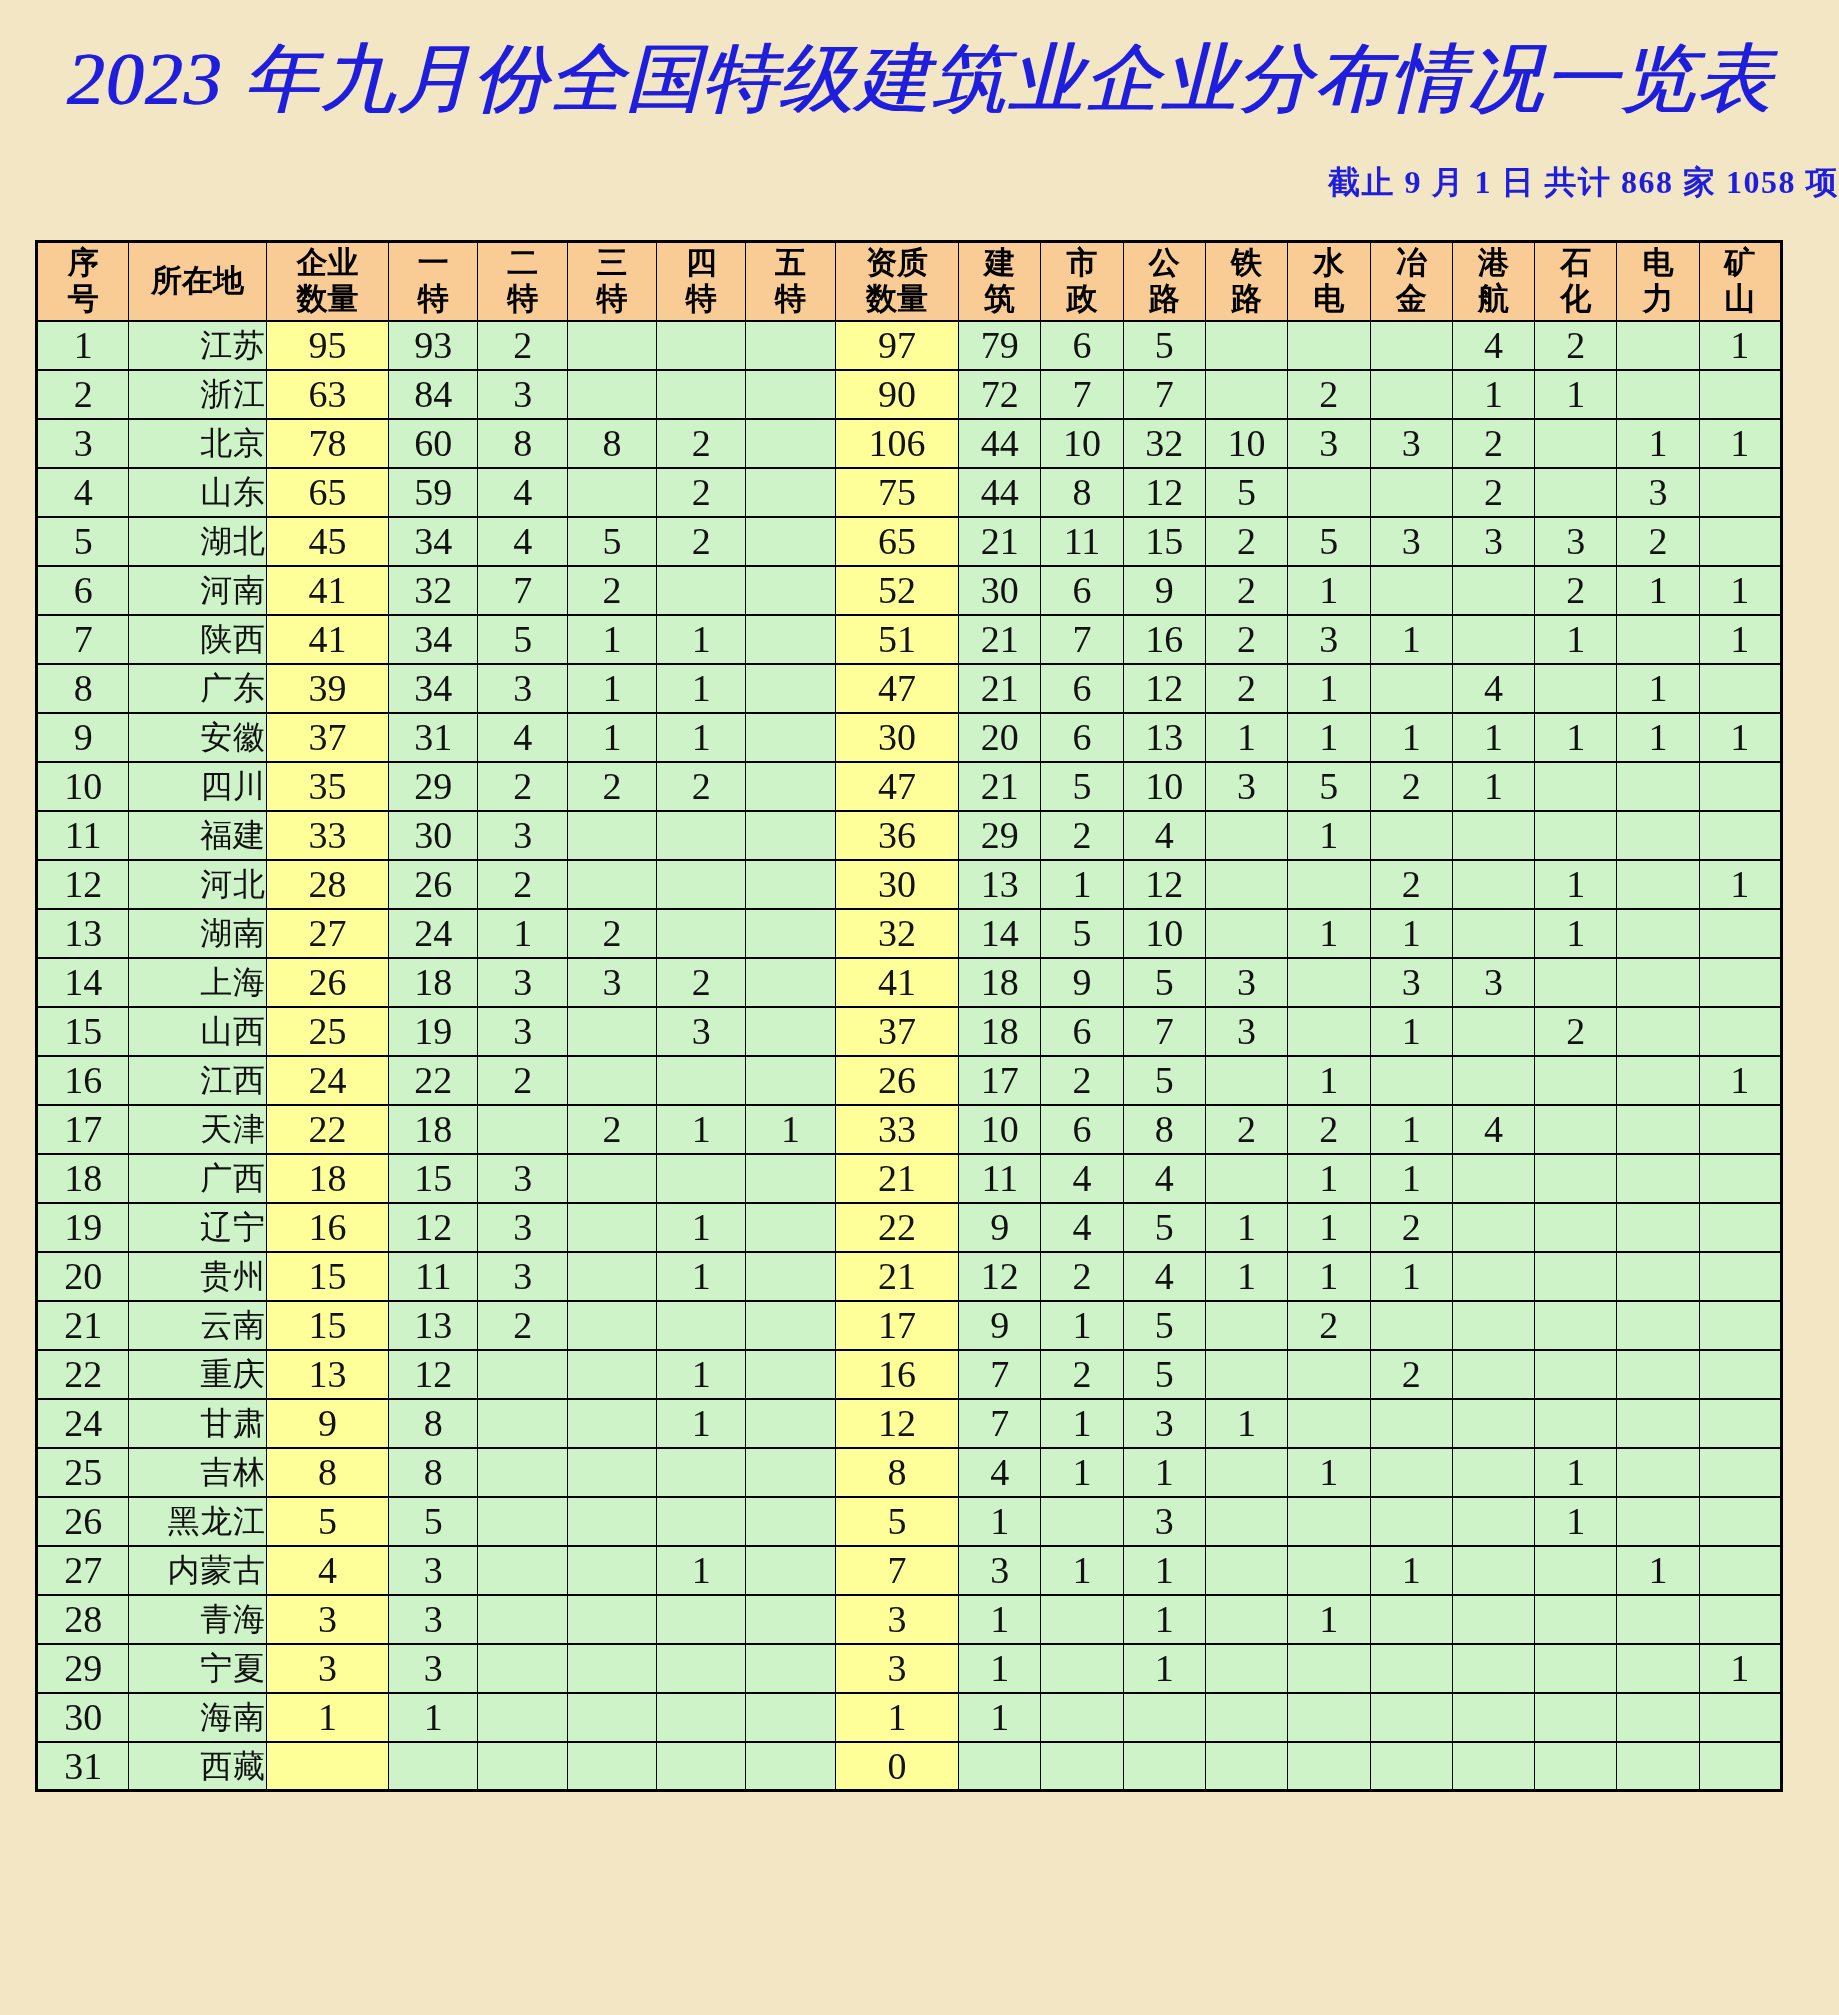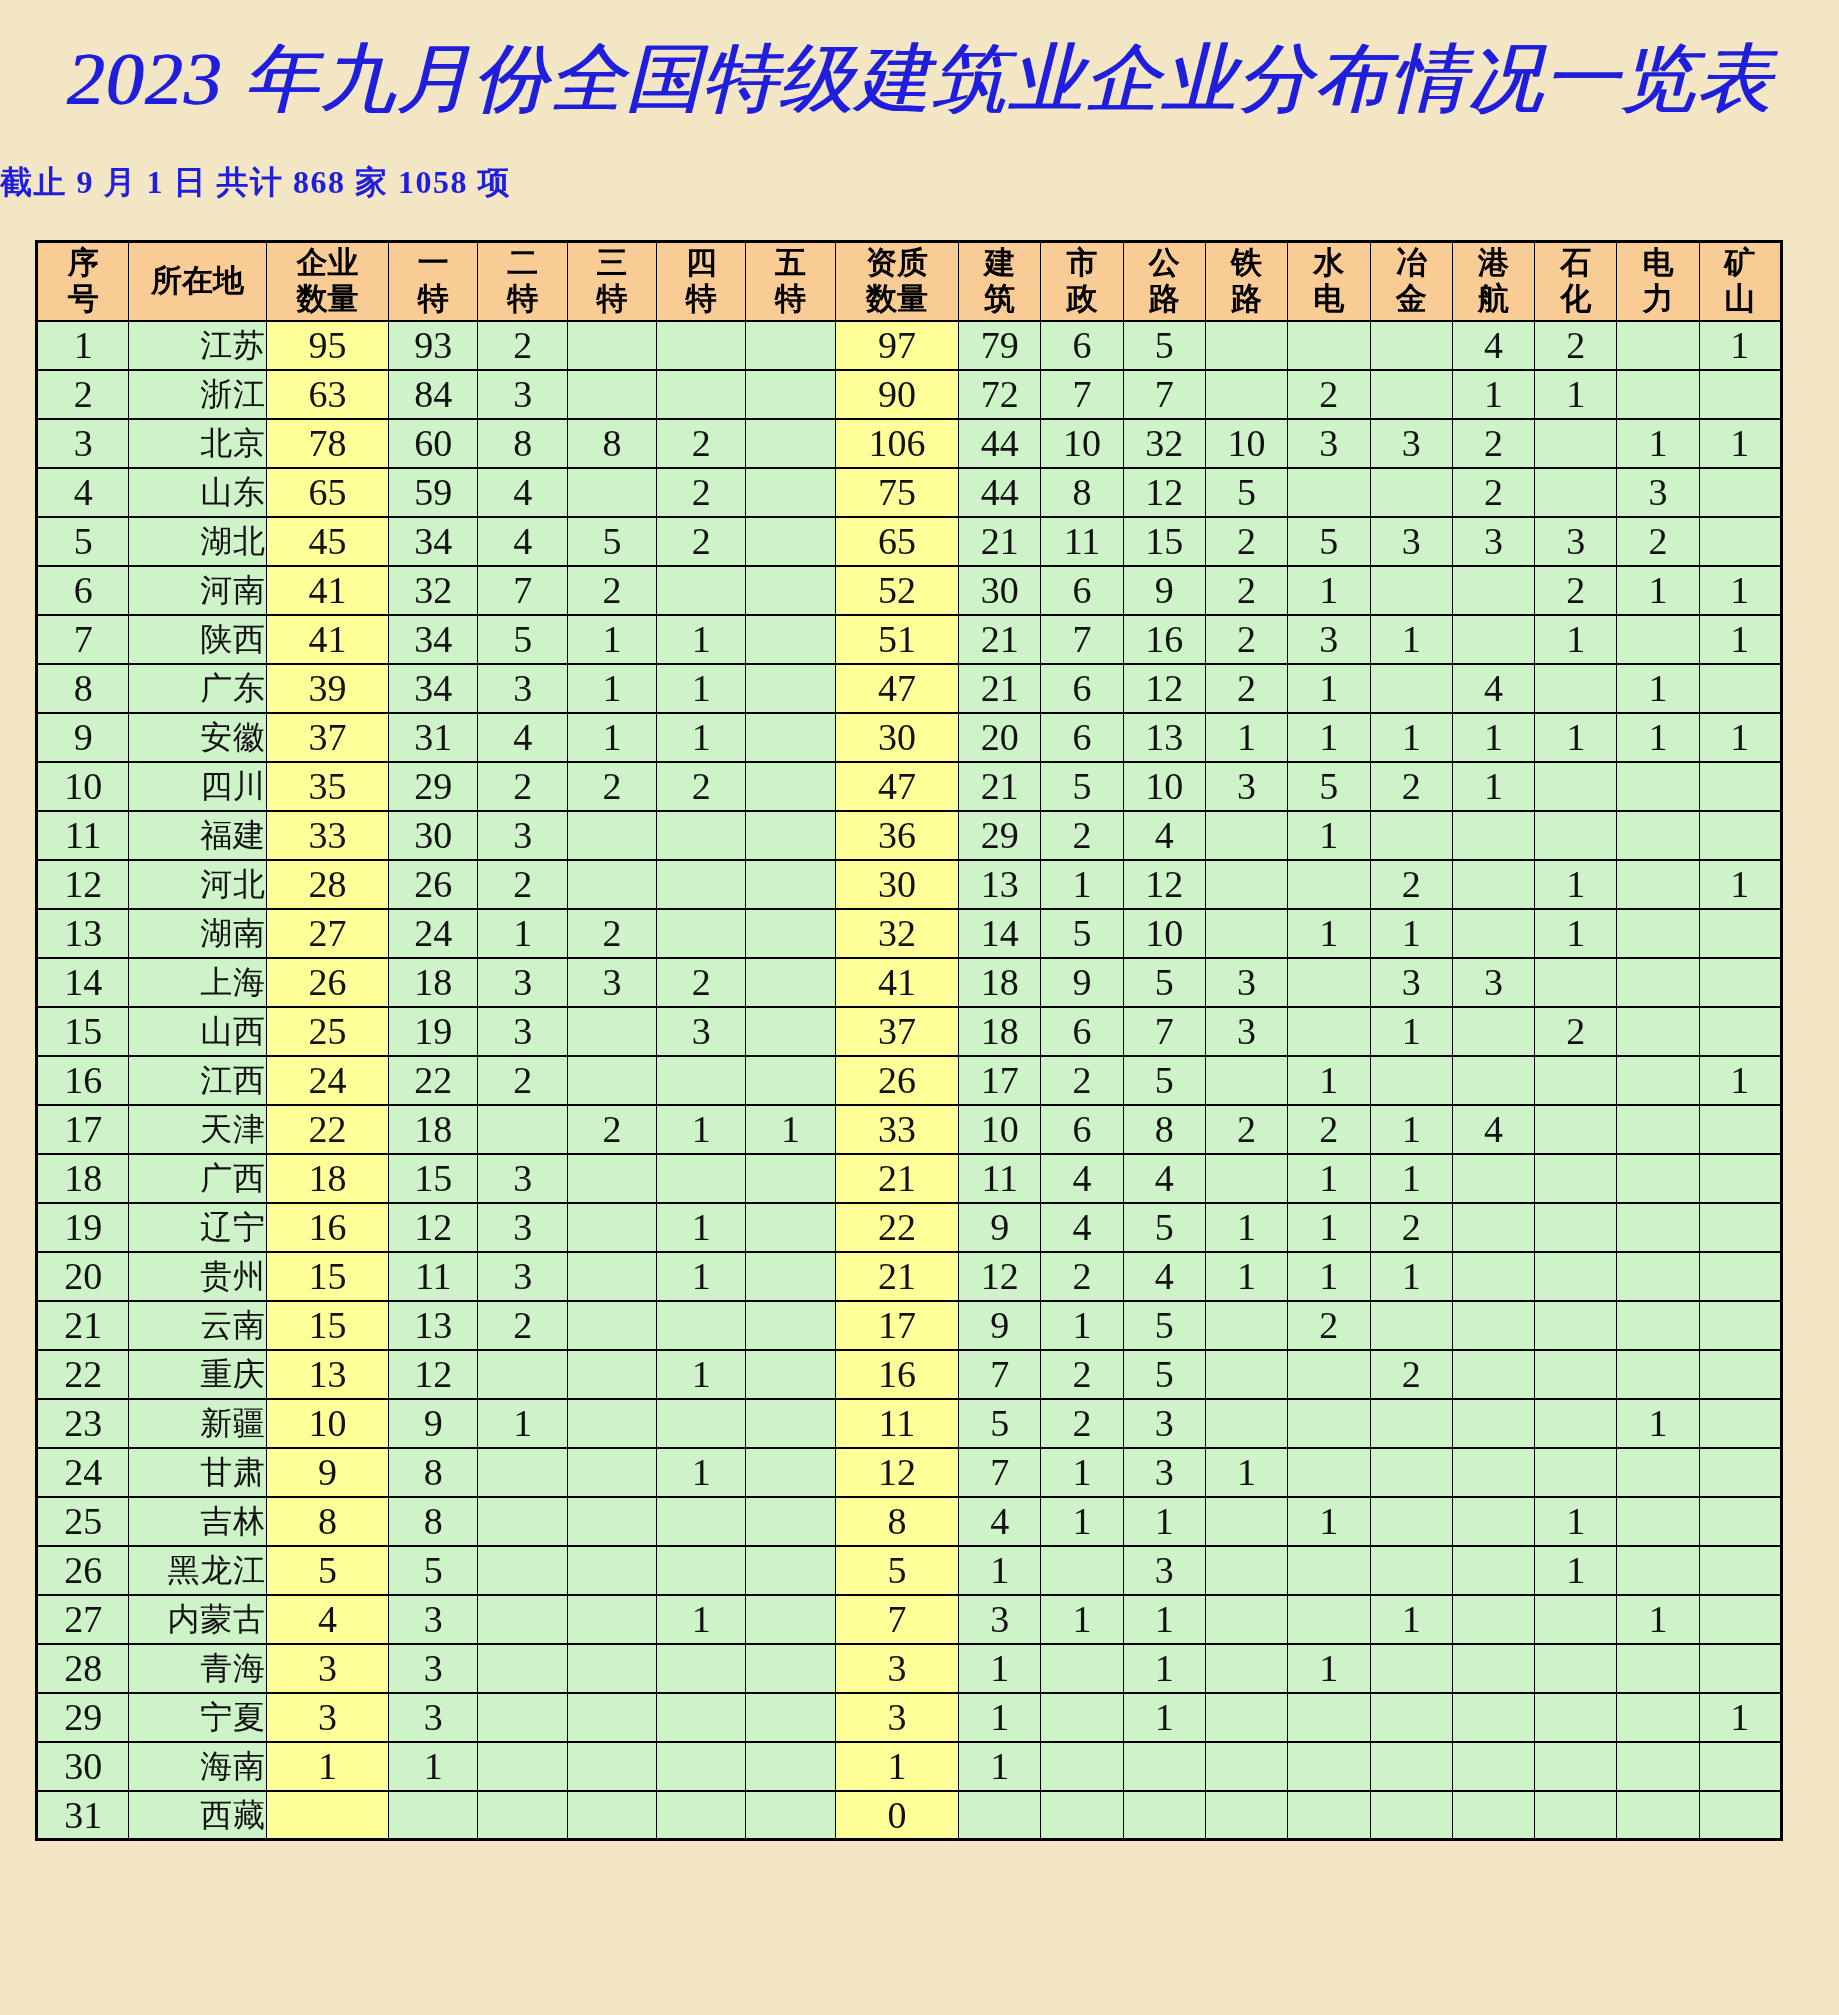--- a/index.html
+++ b/index.html
@@ -24,21 +24,21 @@
     text-align:center;
     font-size:75px;line-height:1.12;
     font-weight:400;font-style:italic;
     color:var(--title-blue);
     letter-spacing:1.5px;
     text-shadow:1.5px 0 0 var(--title-blue);
     white-space:nowrap;
   }
   .subtitle{
     margin-top:40px;
-    text-align:left;
+    text-align:right;
     font-size:32px;font-weight:700;
     color:var(--title-blue);
     letter-spacing:1.5px;
   }
   table.main{
     border-collapse:collapse;
     table-layout:fixed;
     width:1748px;
     margin:35px 0 0 35px;
     border:3.1px solid var(--grid);
@@ -637,41 +637,20 @@
           <td class="green">5</td>
           <td class="green"></td>
           <td class="green"></td>
           <td class="green">2</td>
           <td class="green"></td>
           <td class="green"></td>
           <td class="green"></td>
           <td class="green"></td>
         </tr>
         <tr>
-          <td class="green">23</td>
-          <td class="green region">新疆</td>
-          <td class="yellow">10</td>
-          <td class="green">9</td>
-          <td class="green">1</td>
-          <td class="green"></td>
-          <td class="green"></td>
-          <td class="green"></td>
-          <td class="yellow">11</td>
-          <td class="green">5</td>
-          <td class="green">2</td>
-          <td class="green">3</td>
-          <td class="green"></td>
-          <td class="green"></td>
-          <td class="green"></td>
-          <td class="green"></td>
-          <td class="green"></td>
-          <td class="green">1</td>
-          <td class="green"></td>
-        </tr>
-        <tr>
           <td class="green">24</td>
           <td class="green region">甘肃</td>
           <td class="yellow">9</td>
           <td class="green">8</td>
           <td class="green"></td>
           <td class="green"></td>
           <td class="green">1</td>
           <td class="green"></td>
           <td class="yellow">12</td>
           <td class="green">7</td>

